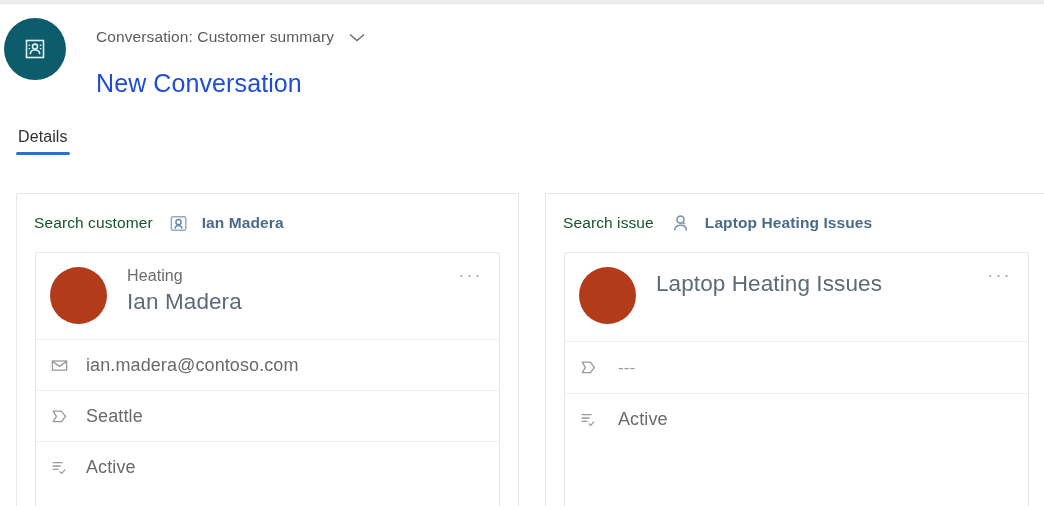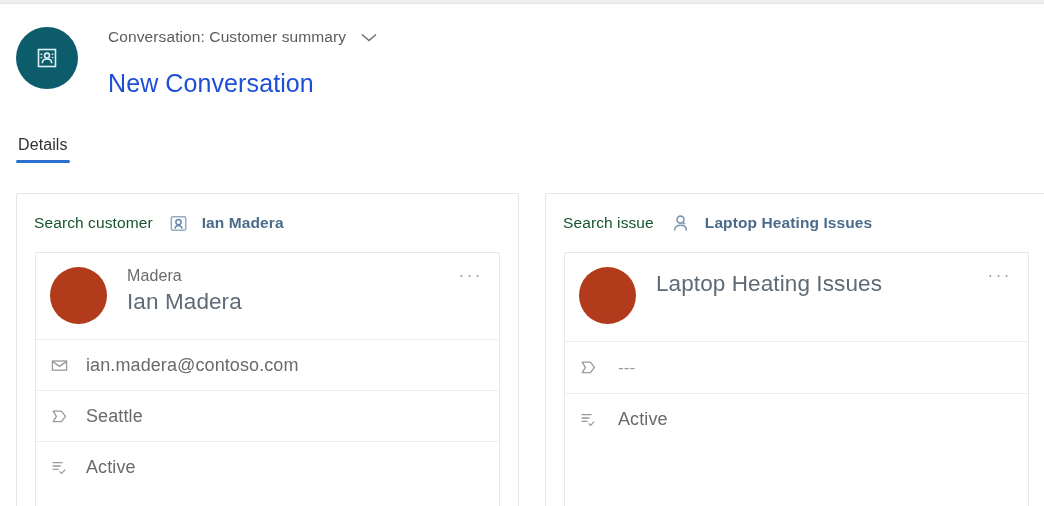--- a/index.html
+++ b/index.html
@@ -13,22 +13,22 @@
   .app { position: relative; width: 1044px; height: 506px; background:#fff; }
 
   
   .top-strip {
     position:absolute; top:0; left:0; width:1044px; height:4px;
     background:#eeeeee; border-bottom:1px solid #e3e3e3;
   }
 
   
   .header {
-    position:absolute; top:18px; left:16px;
-    display:flex; align-items:center;
+    position:absolute; top:18px; left:4px;
+    display:flex; align-items:flex-start;
   }
   .header-avatar {
     width:62px; height:62px; border-radius:50%;
     background:#0d5c6b;
     display:flex; align-items:center; justify-content:center;
     flex:0 0 auto;
   }
   .header-avatar svg { display:block; }
   .header-text { margin-left:30px; padding-top:10px; }
   .header-sub-row { display:flex; align-items:center; }
@@ -36,21 +36,21 @@
     font-size:15.5px; color:#5c5c5c; letter-spacing:.1px;
     font-family:"Liberation Sans", sans-serif;
   }
   .chev { margin-left:12px; display:flex; align-items:center; }
   .header-title {
     margin-top:23px;
     font-size:25px; color:#1d4ed8; font-weight:400; letter-spacing:.1px;
   }
 
   
-  .tabs { position:absolute; top:136px; left:16px; }
+  .tabs { position:absolute; top:128px; left:16px; }
   .tab {
     display:inline-block; position:relative;
     font-size:16px; color:#323130; padding:0 2px 9px 2px;
     letter-spacing:.1px;
   }
   .tab-underline {
     position:absolute; left:0; right:0; bottom:0; height:3px;
     background:#2b70d1; border-radius:2px;
   }
 
@@ -184,21 +184,21 @@
             <path d="M5.9 14.6c.5-2 1.9-3 3.6-3s3.1 1 3.6 3" fill="none" stroke="#6a87a6" stroke-width="1.5"></path>
           </svg>
         </span>
         <span class="search-value" style="color: rgb(75, 107, 138);">Ian Madera</span>
       </div>
 
       <div class="record">
         <div class="record-head">
           <div class="record-avatar" style="background: rgb(178, 59, 28);"></div>
           <div class="record-head-text">
-            <div class="record-type">Madera</div>
+            <div class="record-type">Heating</div>
             <div class="record-name">Ian Madera</div>
           </div>
           <div class="overflow-btn">···</div>
         </div>
 
         <div class="detail-row">
           <span class="ricon">
             <svg width="17" height="14" viewBox="0 0 17 14" aria-hidden="true">
               <rect x="1.4" y="3" width="14.2" height="9.2" fill="none" stroke="#9a9a9a" stroke-width="1.3"></rect>
               <path d="M1.4 3.4l7.1 5 7.1-5" fill="none" stroke="#9a9a9a" stroke-width="1.3"></path>

